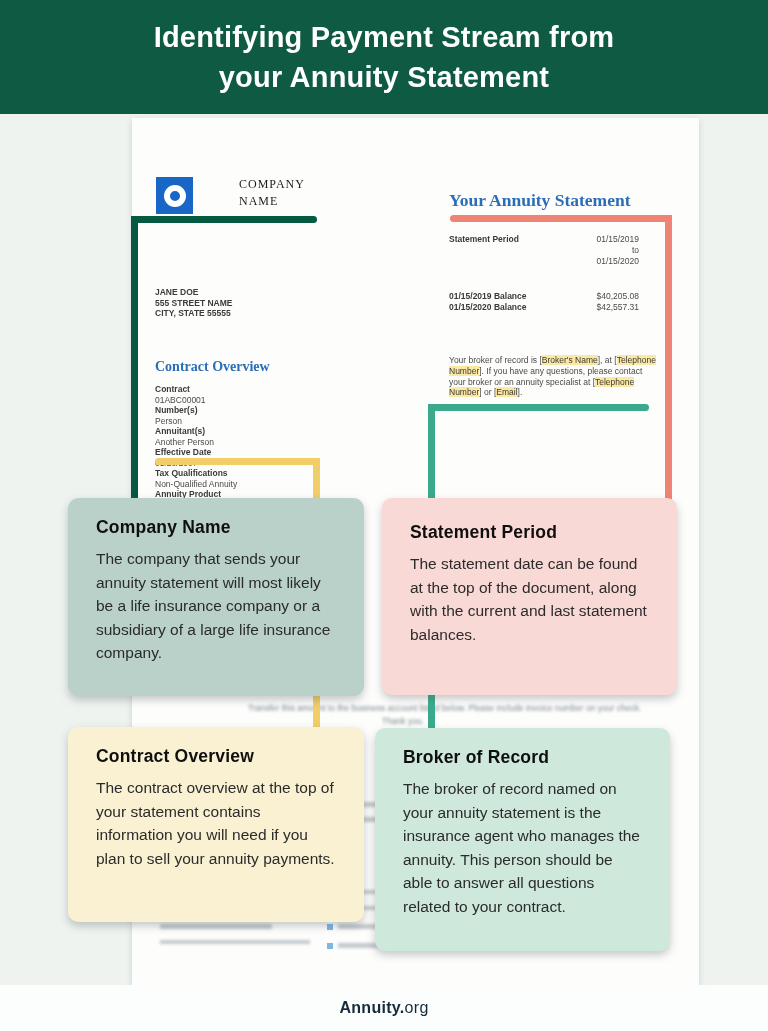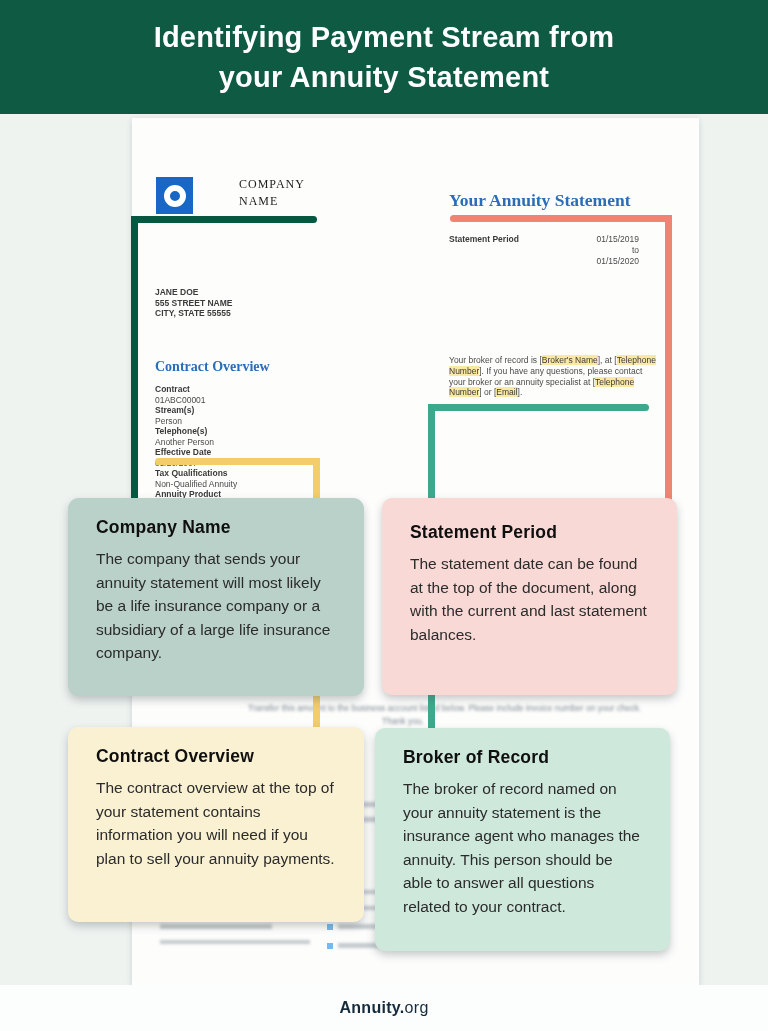--- a/index.html
+++ b/index.html
@@ -129,35 +129,45 @@
       <div class="row">
           <span class="lbl"></span>
         <span class="val">to</span>
       </div>
       <div class="row">
           <span class="lbl"></span>
         <span class="val">01/15/2020</span>
       </div>
     </div>
 
+    <div class="kv balance-block">
+      <div class="row">
+        <span class="lbl">01/15/2019 Balance</span>
+        <span class="val">$40,205.08</span>
+      </div>
+      <div class="row">
+        <span class="lbl">01/15/2020 Balance</span>
+        <span class="val">$42,557.31</span>
+      </div>
+    </div>
 
     <div class="broker-note"><span>Your broker of record is [</span><span class="hl">Broker's Name</span><span>], at [</span><span class="hl">Telephone Number</span><span>]. If you have any questions, please contact your broker or an annuity specialist at [</span><span class="hl">Telephone Number</span><span>] or [</span><span class="hl">Email</span><span>].</span></div>
 
     <div class="doc-h contract-head">Contract Overview</div>
     <div class="contract-table">
       <div class="row">
         <span class="lbl">Contract</span>
         <span>01ABC00001</span>
       </div>
       <div class="row">
-        <span class="lbl">Stream(s)</span>
+        <span class="lbl">Number(s)</span>
         <span>Person</span>
       </div>
       <div class="row">
-        <span class="lbl">Telephone(s)</span>
+        <span class="lbl">Annuitant(s)</span>
         <span>Another Person</span>
       </div>
       <div class="row">
         <span class="lbl">Effective Date</span>
         <span>05/20/2007</span>
       </div>
       <div class="row">
         <span class="lbl">Tax Qualifications</span>
         <span>Non-Qualified Annuity</span>
       </div>

